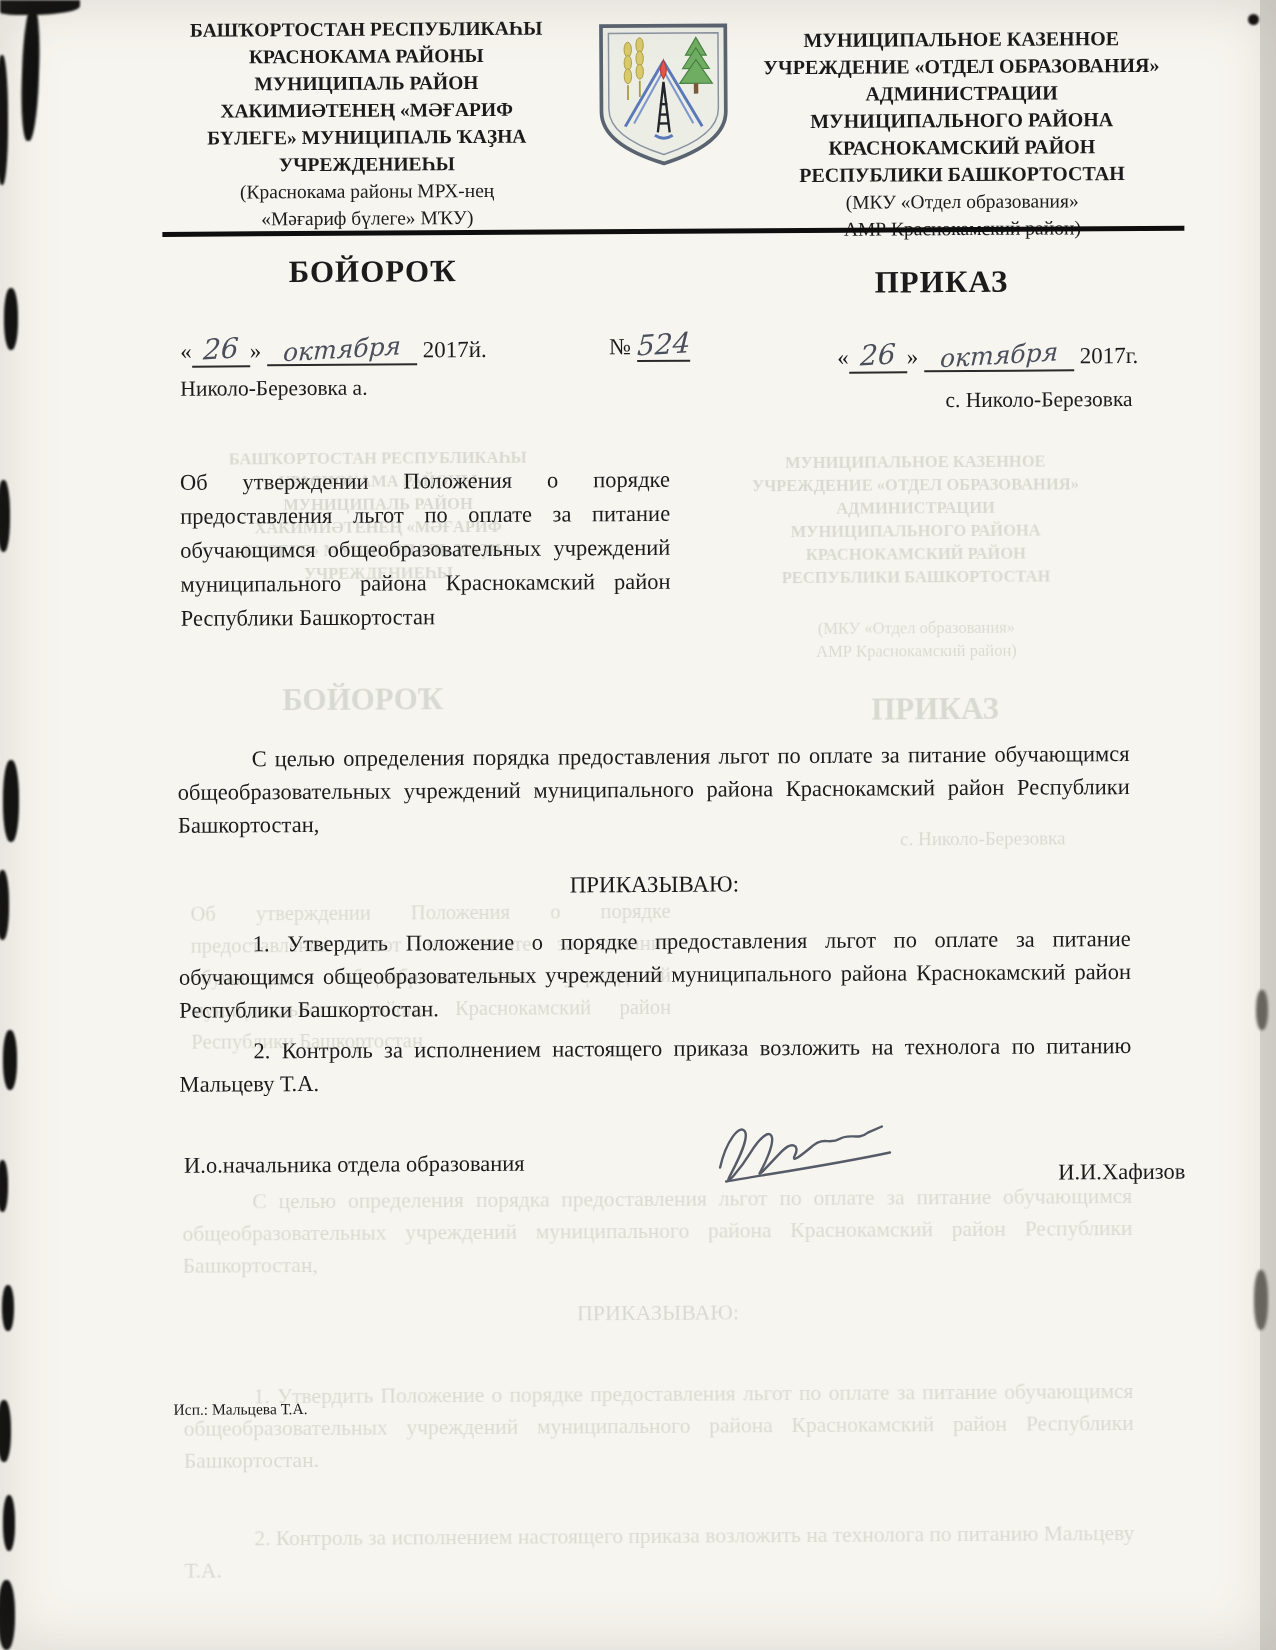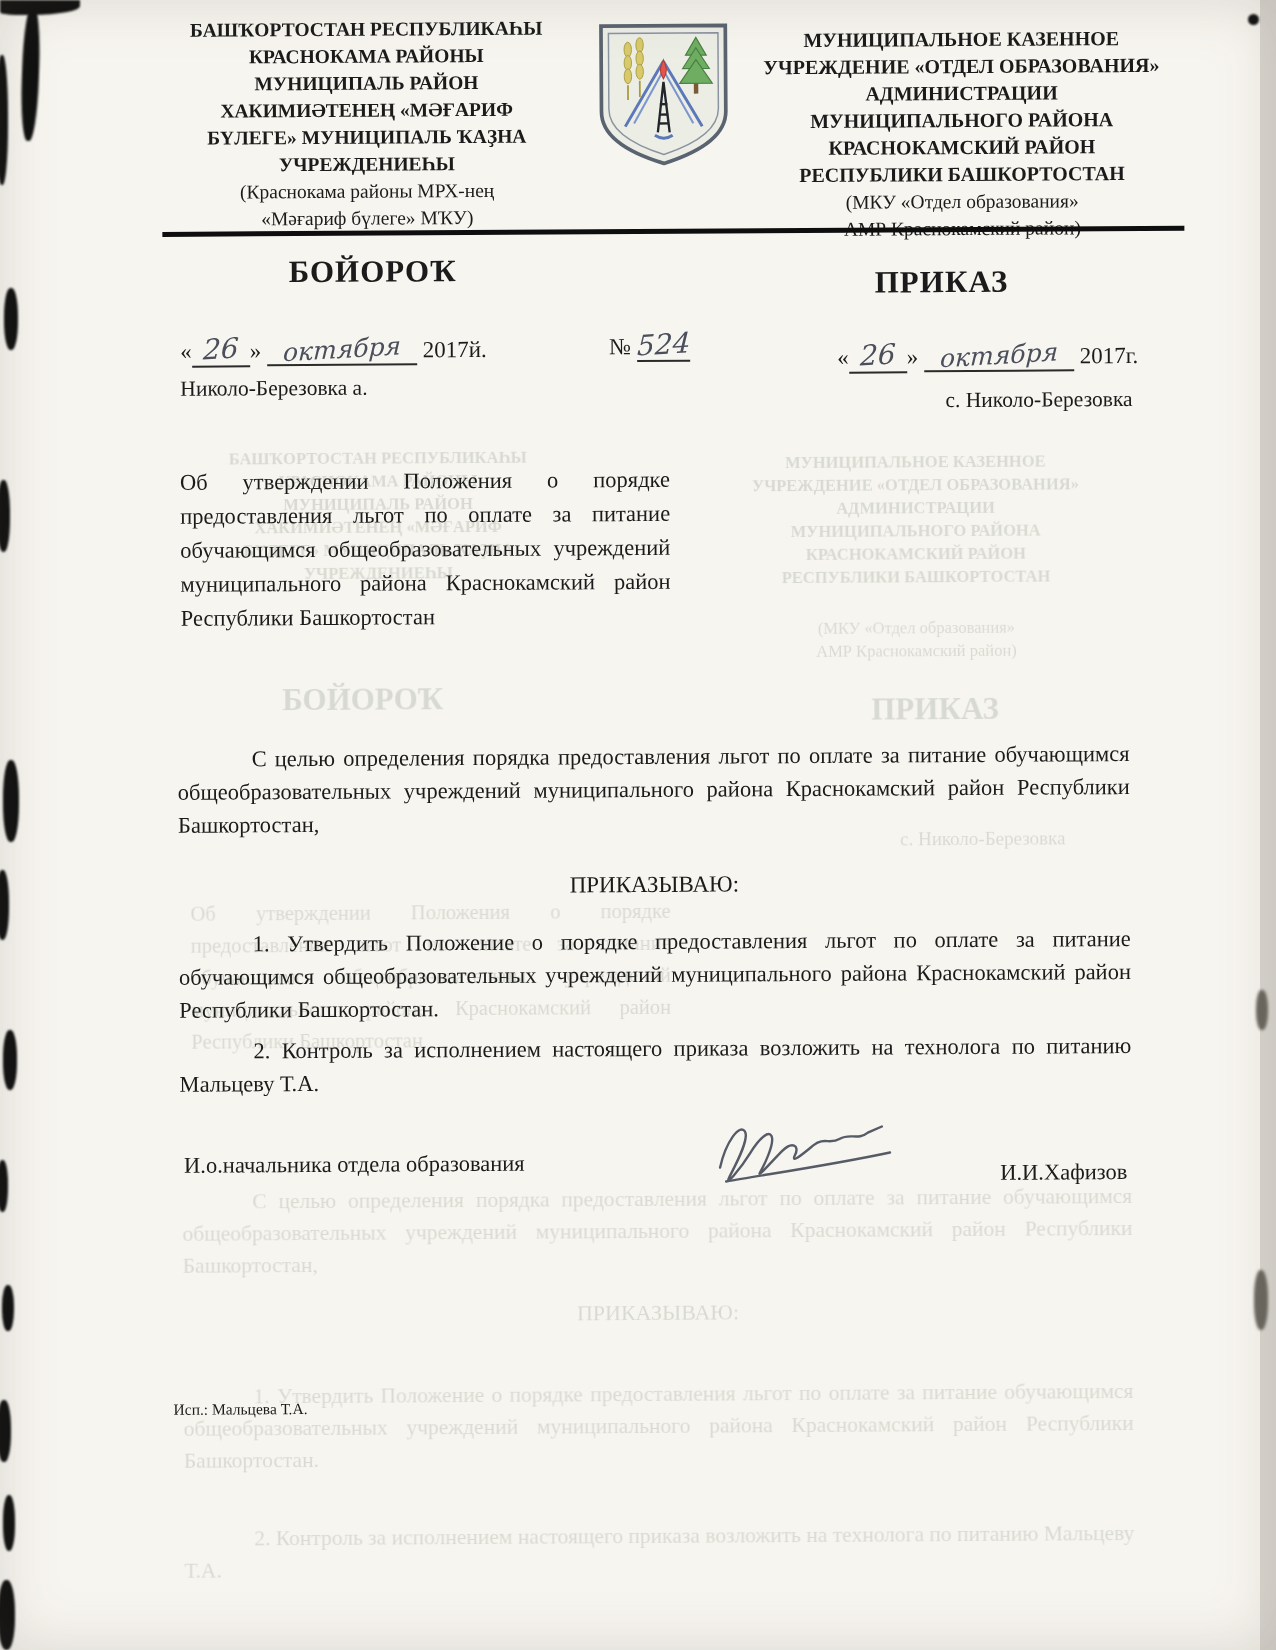--- a/index.html
+++ b/index.html
@@ -43,21 +43,21 @@
 
   
   .subject{left:182px;top:463px;width:490px;font-size:22.5px;line-height:34px;text-align:justify;text-align-last:left;}
   .para{font-size:22.5px;line-height:33px;text-align:justify;text-align-last:left;text-indent:74px;}
   .intro{left:178px;top:740px;width:952px;}
   .resolution{left:178px;top:872px;width:952px;text-align:center;font-size:23px;}
   .item1{left:178px;top:925px;width:952px;}
   .item2{left:178px;top:1032px;width:952px;}
 
   .sig-title{left:182px;top:1150px;font-size:22.5px;}
-  .sig-name{left:998px;top:1162px;font-size:22.5px;}
+  .sig-name{left:1056px;top:1162px;font-size:22.5px;}
   .sig-svg{left:710px;top:1118px;}
   .executor{left:170px;top:1398px;font-size:15.5px;text-align:right;}
 
   
   .ghost{color:#39523f;opacity:.16;filter:blur(.6px);pointer-events:none;}
   .ghost.bold{font-weight:bold;}
   .g-hdr{font-weight:bold;text-align:center;font-size:16.5px;line-height:23px;}
 
   
   .smudge{position:absolute;background:#101010;border-radius:45%;filter:blur(1px);}

